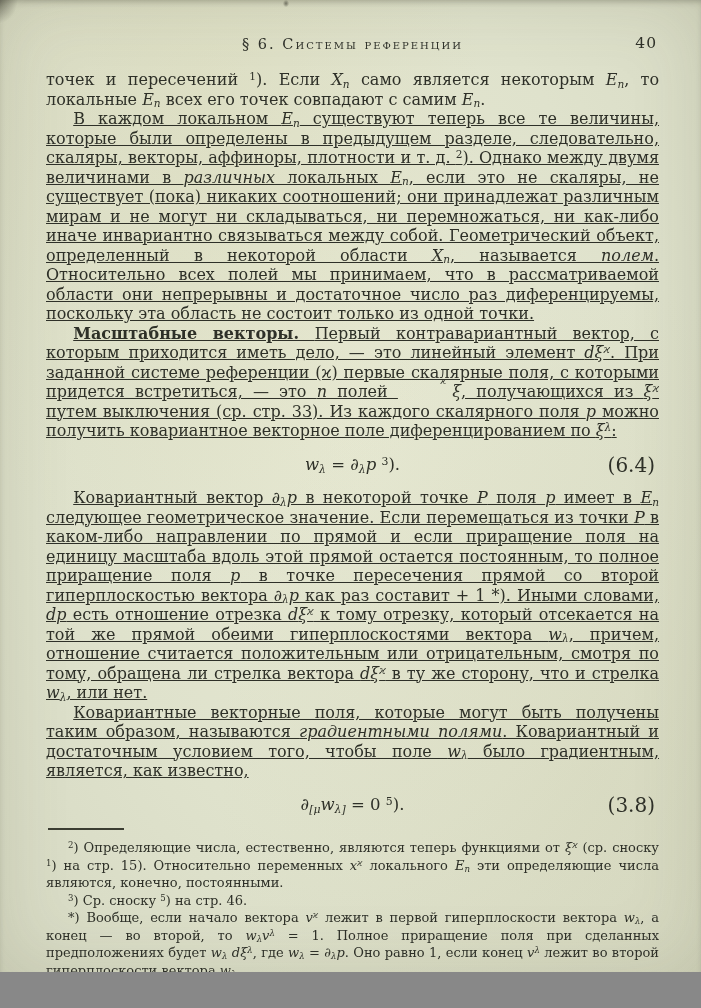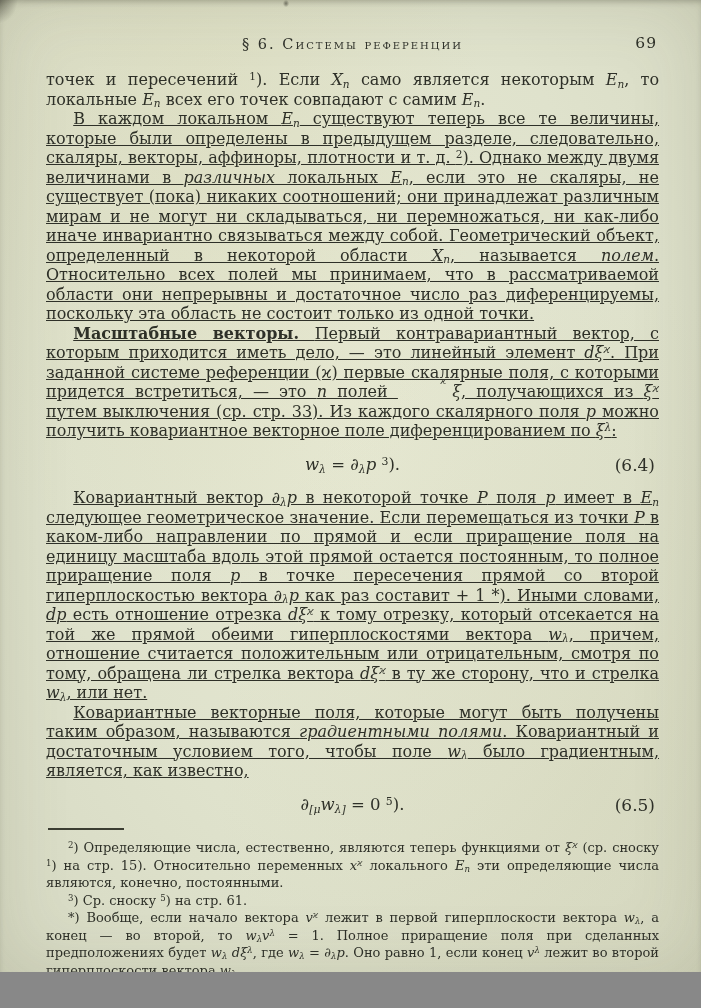--- a/index.html
+++ b/index.html
@@ -34,47 +34,47 @@
   .it{font-style:italic;}
   .bd{font-weight:bold;}
   sup,sub{line-height:0;font-style:inherit;}
   sup{font-size:0.66em;vertical-align:baseline;position:relative;top:-0.45em;}
   sub{font-size:0.66em;vertical-align:baseline;position:relative;top:0.28em;}
   .stack{display:inline-block;position:relative;}
   .stack-top{position:absolute;top:-0.62em;left:50%;transform:translateX(-50%);
     font-size:0.6em;line-height:1;font-style:normal;}
   .stack-base{display:inline-block;}
   .equation{position:relative;text-align:center;margin:14px 0;font-size:16.5px;}
-  .eq-number{position:absolute;right:4px;top:1px;font-size:17px;}
+  .eq-number{position:absolute;right:4px;top:1px;font-size:20px;}
   .footnote-rule{width:76px;border:0;border-top:2px solid #3b3d32;margin:14px 0 9px 2px;}
   .footnotes{font-size:13px;line-height:17.5px;}
   .footnote{margin:0;text-align:justify;text-indent:1.7em;}
 </style>
 </head>
 <body>
 
 <div class="page">
   <div class="scan-smudge"></div>
   <div class="scan-tick"></div>
 
   <div class="header">
     <span class="header-title">§ 6. Системы референции</span>
-    <span class="page-num">69</span>
+    <span class="page-num">40</span>
   </div>
 
   <div class="body-text">
       <p class="para"><span>точек и пересечений </span><sup>1</sup><span>). Если </span><span class="it">X</span><sub class="it">n</sub><span> само является некоторым </span><span class="it">E</span><sub class="it">n</sub><span>, то локальные </span><span class="it">E</span><sub class="it">n</sub><span> всех его точек совпадают с самим </span><span class="it">E</span><sub class="it">n</sub><span>.</span></p>
       <p class="para indent"><span>В каждом локальном </span><span class="it">E</span><sub class="it">n</sub><span> существуют теперь все те величины, которые были определены в предыдущем разделе, следовательно, скаляры, векторы, аффиноры, плотности и т. д. </span><sup>2</sup><span>). Однако между двумя величинами в </span><span class="it">различных</span><span> локальных </span><span class="it">E</span><sub class="it">n</sub><span>, если это не скаляры, не существует (пока) никаких соотношений; они принадлежат различным мирам и не могут ни складываться, ни перемножаться, ни как-либо иначе инвариантно связываться между собой. Геометрический объект, определенный в некоторой области </span><span class="it">X</span><sub class="it">n</sub><span>, называется </span><span class="it">полем</span><span>. Относительно всех полей мы принимаем, что в рассматриваемой области они непрерывны и достаточное число раз диференцируемы, поскольку эта область не состоит только из одной точки.</span></p>
       <p class="para indent"><span class="bd">Масштабные векторы. </span><span>Первый контравариантный вектор, с которым приходится иметь дело, — это линейный элемент </span><span class="it">d</span><span class="it">ξ</span><sup class="it">ϰ</sup><span>. При заданной системе референции (ϰ) первые скалярные поля, с которыми придется встретиться, — это </span><span class="it">n</span><span> полей </span><span class="stack"><span class="stack-top">ϰ</span><span class="stack-base it">ξ</span></span><span>, получающихся из </span><span class="it">ξ</span><sup class="it">ϰ</sup><span> путем выключения (ср. стр. 33). Из каждого скалярного поля </span><span class="it">p</span><span> можно получить ковариантное векторное поле диференцированием по </span><span class="it">ξ</span><sup class="it">λ</sup><span>:</span></p>
       <div class="equation"><span><span class="it">w</span><sub class="it">λ</sub><span> = </span><span class="it">∂</span><sub class="it">λ</sub><span class="it">p</span><span> </span><sup>3</sup><span>).</span></span><span class="eq-number">(6.4)</span></div>
       <p class="para indent"><span>Ковариантный вектор </span><span class="it">∂</span><sub class="it">λ</sub><span class="it">p</span><span> в некоторой точке </span><span class="it">P</span><span> поля </span><span class="it">p</span><span> имеет в </span><span class="it">E</span><sub class="it">n</sub><span> следующее геометрическое значение. Если перемещаться из точки </span><span class="it">P</span><span> в каком-либо направлении по прямой и если приращение поля на единицу масштаба вдоль этой прямой остается постоянным, то полное приращение поля </span><span class="it">p</span><span> в точке пересечения прямой со второй гиперплоскостью вектора </span><span class="it">∂</span><sub class="it">λ</sub><span class="it">p</span><span> как раз составит + 1 *). Иными словами, </span><span class="it">dp</span><span> есть отношение отрезка </span><span class="it">d</span><span class="it">ξ</span><sup class="it">ϰ</sup><span> к тому отрезку, который отсекается на той же прямой обеими гиперплоскостями вектора </span><span class="it">w</span><sub class="it">λ</sub><span>, причем, отношение считается положительным или отрицательным, смотря по тому, обращена ли стрелка вектора </span><span class="it">d</span><span class="it">ξ</span><sup class="it">ϰ</sup><span> в ту же сторону, что и стрелка </span><span class="it">w</span><sub class="it">λ</sub><span>, или нет.</span></p>
       <p class="para indent"><span>Ковариантные векторные поля, которые могут быть получены таким образом, называются </span><span class="it">градиентными полями</span><span>. Ковариантный и достаточным условием того, чтобы поле </span><span class="it">w</span><sub class="it">λ</sub><span> было градиентным, является, как известно,</span></p>
-      <div class="equation"><span><span class="it">∂</span><sub class="it">[μ</sub><span class="it">w</span><sub class="it">λ]</sub><span> = 0 </span><sup>5</sup><span>).</span></span><span class="eq-number">(6.5)</span></div>
+      <div class="equation"><span><span class="it">∂</span><sub class="it">[μ</sub><span class="it">w</span><sub class="it">λ]</sub><span> = 0 </span><sup>5</sup><span>).</span></span><span class="eq-number">(3.8)</span></div>
     </div>
 
   <hr class="footnote-rule">
 
   <div class="footnotes body-text">
       <p class="footnote"><sup>2</sup><span>) Определяющие числа, естественно, являются теперь функциями от </span><span class="it">ξ</span><sup class="it">ϰ</sup><span> (ср. сноску </span><sup>1</sup><span>) на стр. 15). Относительно переменных </span><span class="it">x</span><sup class="it">ϰ</sup><span> локального </span><span class="it">E</span><sub class="it">n</sub><span> эти определяющие числа являются, конечно, постоянными.</span></p>
-      <p class="footnote"><sup>3</sup><span>) Ср. сноску </span><sup>5</sup><span>) на стр. 61.</span></p>
+      <p class="footnote"><sup>3</sup><span>) Ср. сноску </span><sup>5</sup><span>) на стр. 46.</span></p>
       <p class="footnote"><span>*) Вообще, если начало вектора </span><span class="it">v</span><sup class="it">ϰ</sup><span> лежит в первой гиперплоскости вектора </span><span class="it">w</span><sub class="it">λ</sub><span>, а конец — во второй, то </span><span class="it">w</span><sub class="it">λ</sub><span class="it">v</span><sup class="it">λ</sup><span> = 1. Полное приращение поля при сделанных предположениях будет </span><span class="it">w</span><sub class="it">λ</sub><span> </span><span class="it">d</span><span class="it">ξ</span><sup class="it">λ</sup><span>, где </span><span class="it">w</span><sub class="it">λ</sub><span> = </span><span class="it">∂</span><sub class="it">λ</sub><span class="it">p</span><span>. Оно равно 1, если конец </span><span class="it">v</span><sup class="it">λ</sup><span> лежит во второй гиперплоскости вектора </span><span class="it">w</span><sub class="it">λ</sub><span>.</span></p>
     </div>
 </div>
 
 </body></html>

